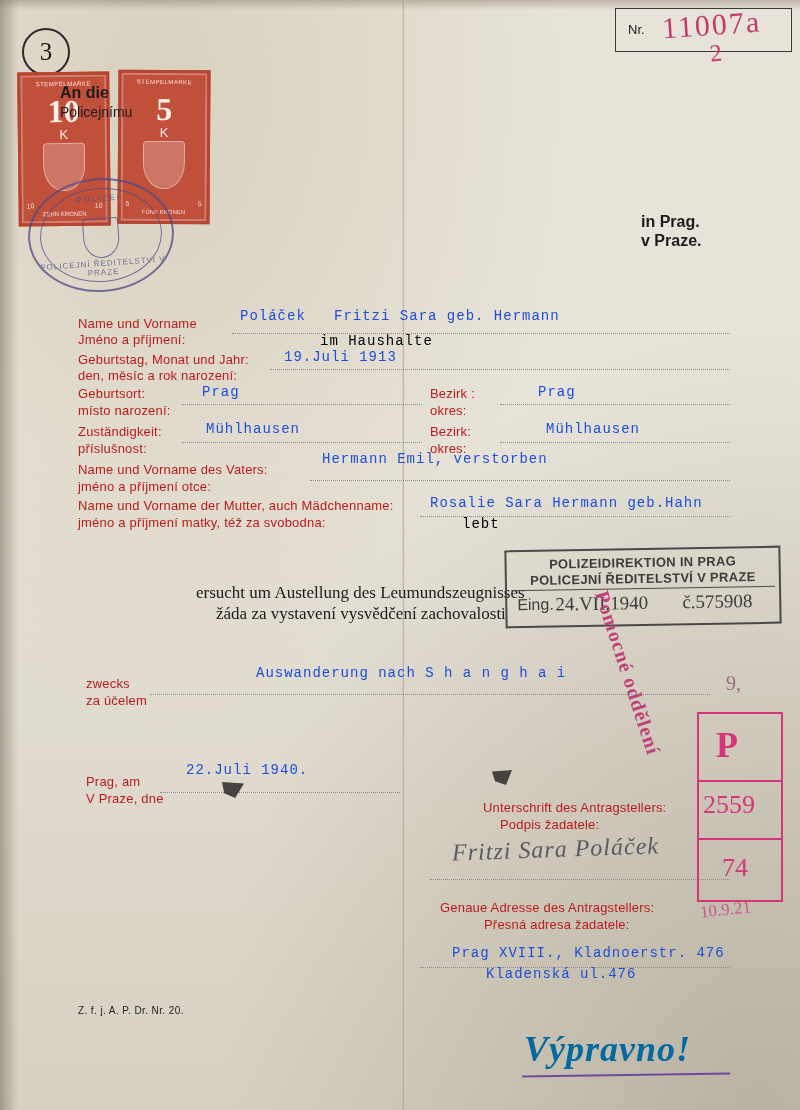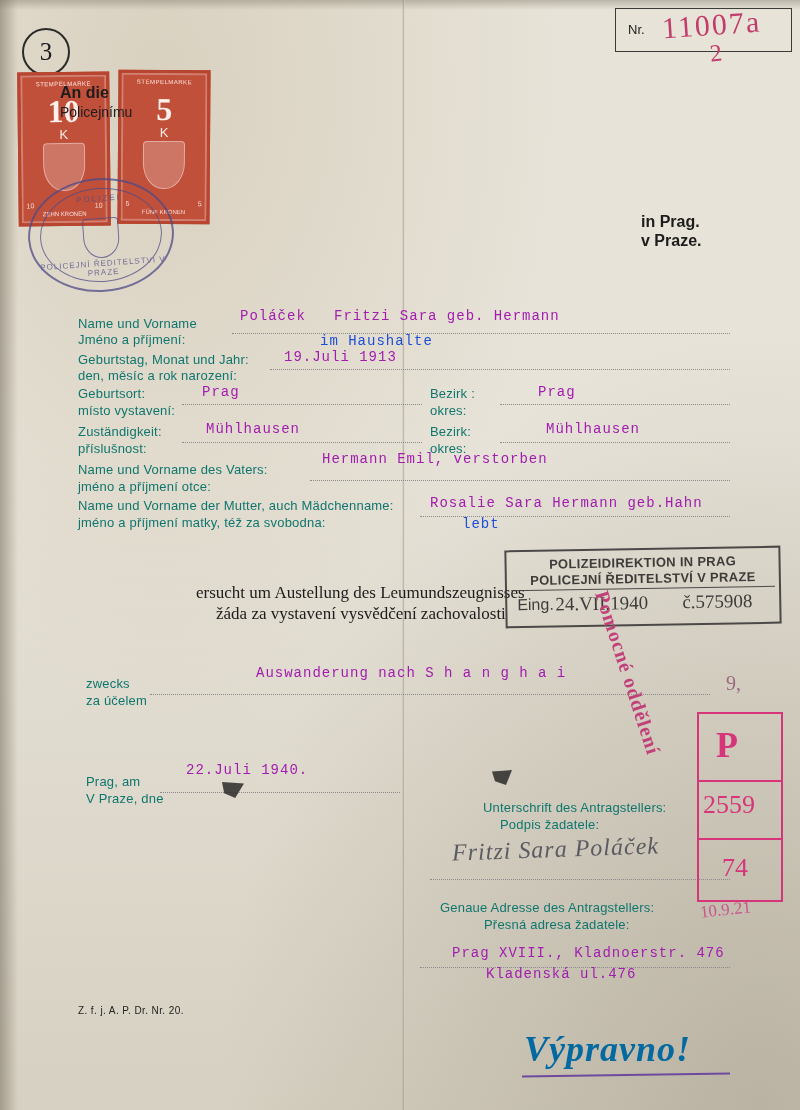--- a/index.html
+++ b/index.html
@@ -42,33 +42,33 @@
     position: absolute;
     top: 0; bottom: 0; left: 402px; width: 3px;
     background: linear-gradient(90deg, rgba(150,140,120,0.0), rgba(150,140,120,0.45), rgba(255,255,255,0.35));
     pointer-events: none;
   }
 
   
   .lbl {
     position: absolute;
     font-size: 13px;
-    color: #0f766e;
+    color: #b91c1c;
     white-space: nowrap;
     letter-spacing: 0.2px;
   }
   .type {
     position: absolute;
     font-family: "Liberation Mono", monospace;
     font-size: 14px;
-    color: #a21caf;
+    color: #1d4ed8;
     white-space: pre;
     letter-spacing: 1px;
   }
-  .type.fade { color: #1d4ed8; }
+  .type.fade { color: #000000; }
   .dots {
     position: absolute;
     border-bottom: 1px dotted #8b8b8b;
     height: 1px;
   }
 
   
   .nr-box {
     position: absolute;
     left: 615px; top: 8px;
@@ -456,21 +456,21 @@
   <div class="dots" style="left:232px; top:332px; width:498px;"></div>
   <div class="type" style="left:240px; top:308px;">Poláček   Fritzi Sara geb. Hermann</div>
   <div class="type fade" style="left:320px; top:333px;">im Haushalte</div>
 
   <div class="lbl" style="left:78px; top:352px;">Geburtstag, Monat und Jahr:</div>
   <div class="lbl" style="left:78px; top:368px;">den, měsíc a rok narození:</div>
   <div class="dots" style="left:270px; top:368px; width:460px;"></div>
   <div class="type" style="left:284px; top:349px;">19.Juli 1913</div>
 
   <div class="lbl" style="left:78px; top:386px;">Geburtsort:</div>
-  <div class="lbl" style="left:78px; top:403px;">místo vystavení:</div>
+  <div class="lbl" style="left:78px; top:403px;">místo narození:</div>
   <div class="dots" style="left:182px; top:403px; width:240px;"></div>
   <div class="type" style="left:202px; top:384px;">Prag</div>
 
   <div class="lbl" style="left:430px; top:386px;">Bezirk :</div>
   <div class="lbl" style="left:430px; top:403px;">okres:</div>
   <div class="dots" style="left:500px; top:403px; width:230px;"></div>
   <div class="type" style="left:538px; top:384px;">Prag</div>
 
   <div class="lbl" style="left:78px; top:424px;">Zuständigkeit:</div>
   <div class="lbl" style="left:78px; top:441px;">příslušnost:</div>

